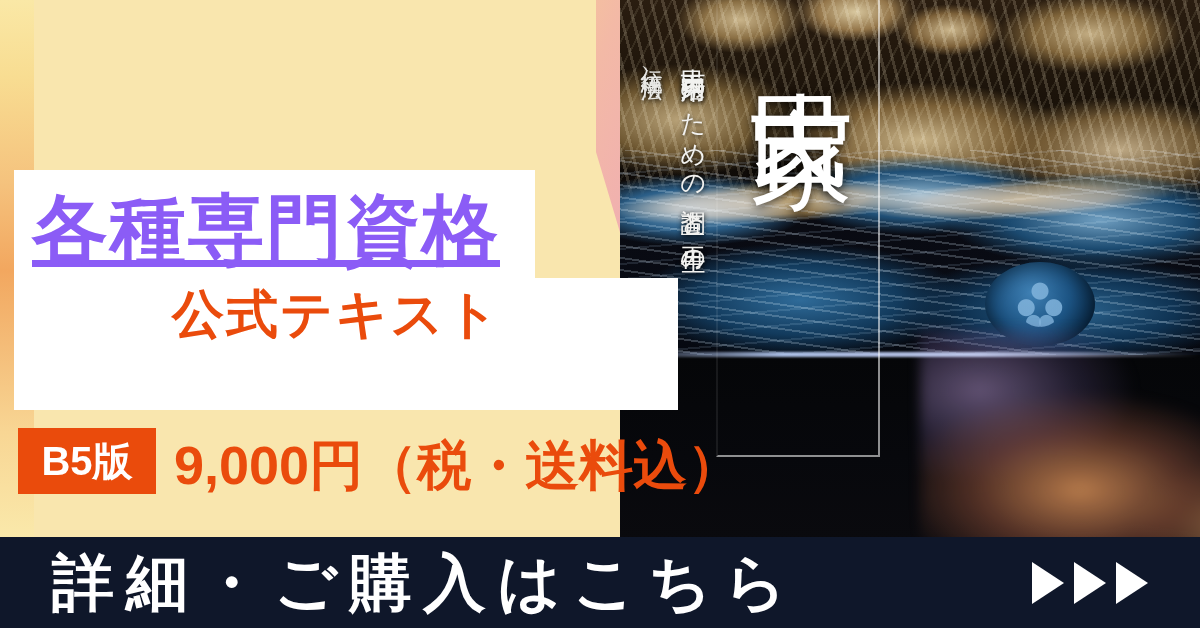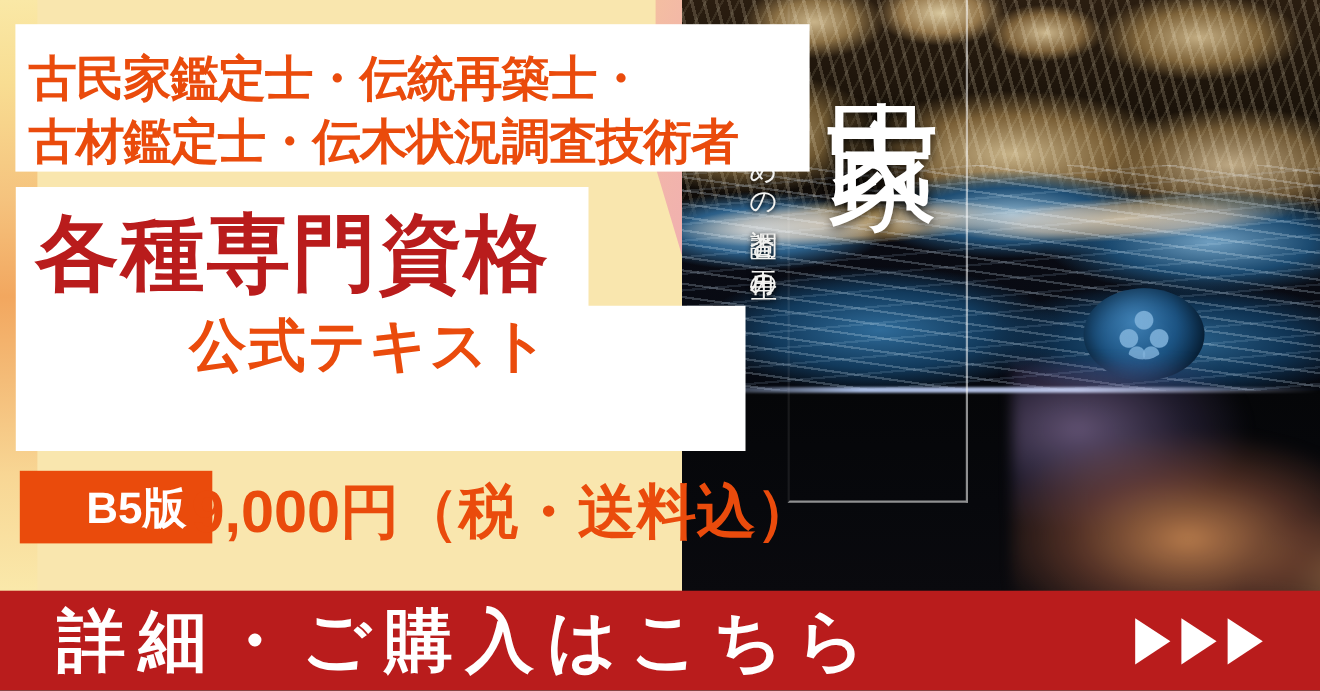--- a/index.html
+++ b/index.html
@@ -176,46 +176,45 @@
   .card-top .l2{position:absolute;left:12px;top:78px;}
 
   
   .card-main{
     position:absolute;left:14px;top:170px;width:664px;height:240px;
     background:#ffffff;
     clip-path:polygon(0 0, 521px 0, 521px 108px, 664px 108px, 664px 240px, 0 240px);
   }
   .card-main .t1{
     position:absolute;left:18px;top:10px;
-    font-size:76px;font-weight:700;color:#b91c1c;letter-spacing:2px;white-space:nowrap;
+    font-size:76px;font-weight:700;color:#8b5cf6;letter-spacing:2px;white-space:nowrap;text-decoration:underline;
   }
   .card-main .t2{
     position:absolute;left:158px;top:110px;
     font-size:52px;font-weight:700;color:#ea4b0c;letter-spacing:2px;white-space:nowrap;
   }
 
   
   .badge{
     position:absolute;left:18px;top:428px;width:138px;height:66px;
     background:#ea4b0c;color:#ffffff;
     font-size:40px;font-weight:700;letter-spacing:0px;
     display:flex;align-items:center;justify-content:center;
     white-space:nowrap;
-    padding-left:37px;
   }
   .price{
     position:absolute;left:174px;top:430px;
     font-size:54px;font-weight:700;color:#ea4b0c;white-space:nowrap;
     letter-spacing:0px;
   }
 
   
   .cta{
     position:absolute;left:0;top:537px;width:1200px;height:91px;
-    background:#b91c1c;display:flex;align-items:center;
+    background:#0f172a;display:flex;align-items:center;
   }
   .cta-text{
     position:absolute;left:52px;top:50%;transform:translateY(-50%);
     color:#ffffff;font-size:62px;font-weight:700;
     letter-spacing:12px;white-space:nowrap;
   }
   .arrows{
     position:absolute;left:1032px;top:50%;transform:translateY(-50%);
     display:flex;gap:10px;align-items:center;
   }
@@ -240,24 +239,20 @@
     <div class="cv-crest"></div>
     <div class="cv-bottom"></div>
     <div class="cv-glow"></div>
     <div class="cv-streak"></div>
     <div class="cv-frame"></div>
     <div class="cv-title">古民家</div>
     <div class="cv-sub">古民家活用のための調査と再生の</div>
     <div class="cv-sub2">伝統構法、</div>
   </div>
 
-  <div class="card-top">
-    <div class="line l1">古民家鑑定士・伝統再築士・</div>
-    <div class="line l2">古材鑑定士・伝木状況調査技術者</div>
-  </div>
 
   <div class="card-main">
     <div class="t1">各種専門資格</div>
     <div class="t2">公式テキスト</div>
   </div>
 
   <div class="badge">B5版</div>
   <div class="price">9,000円（税・送料込）</div>
 
   <div class="cta">

